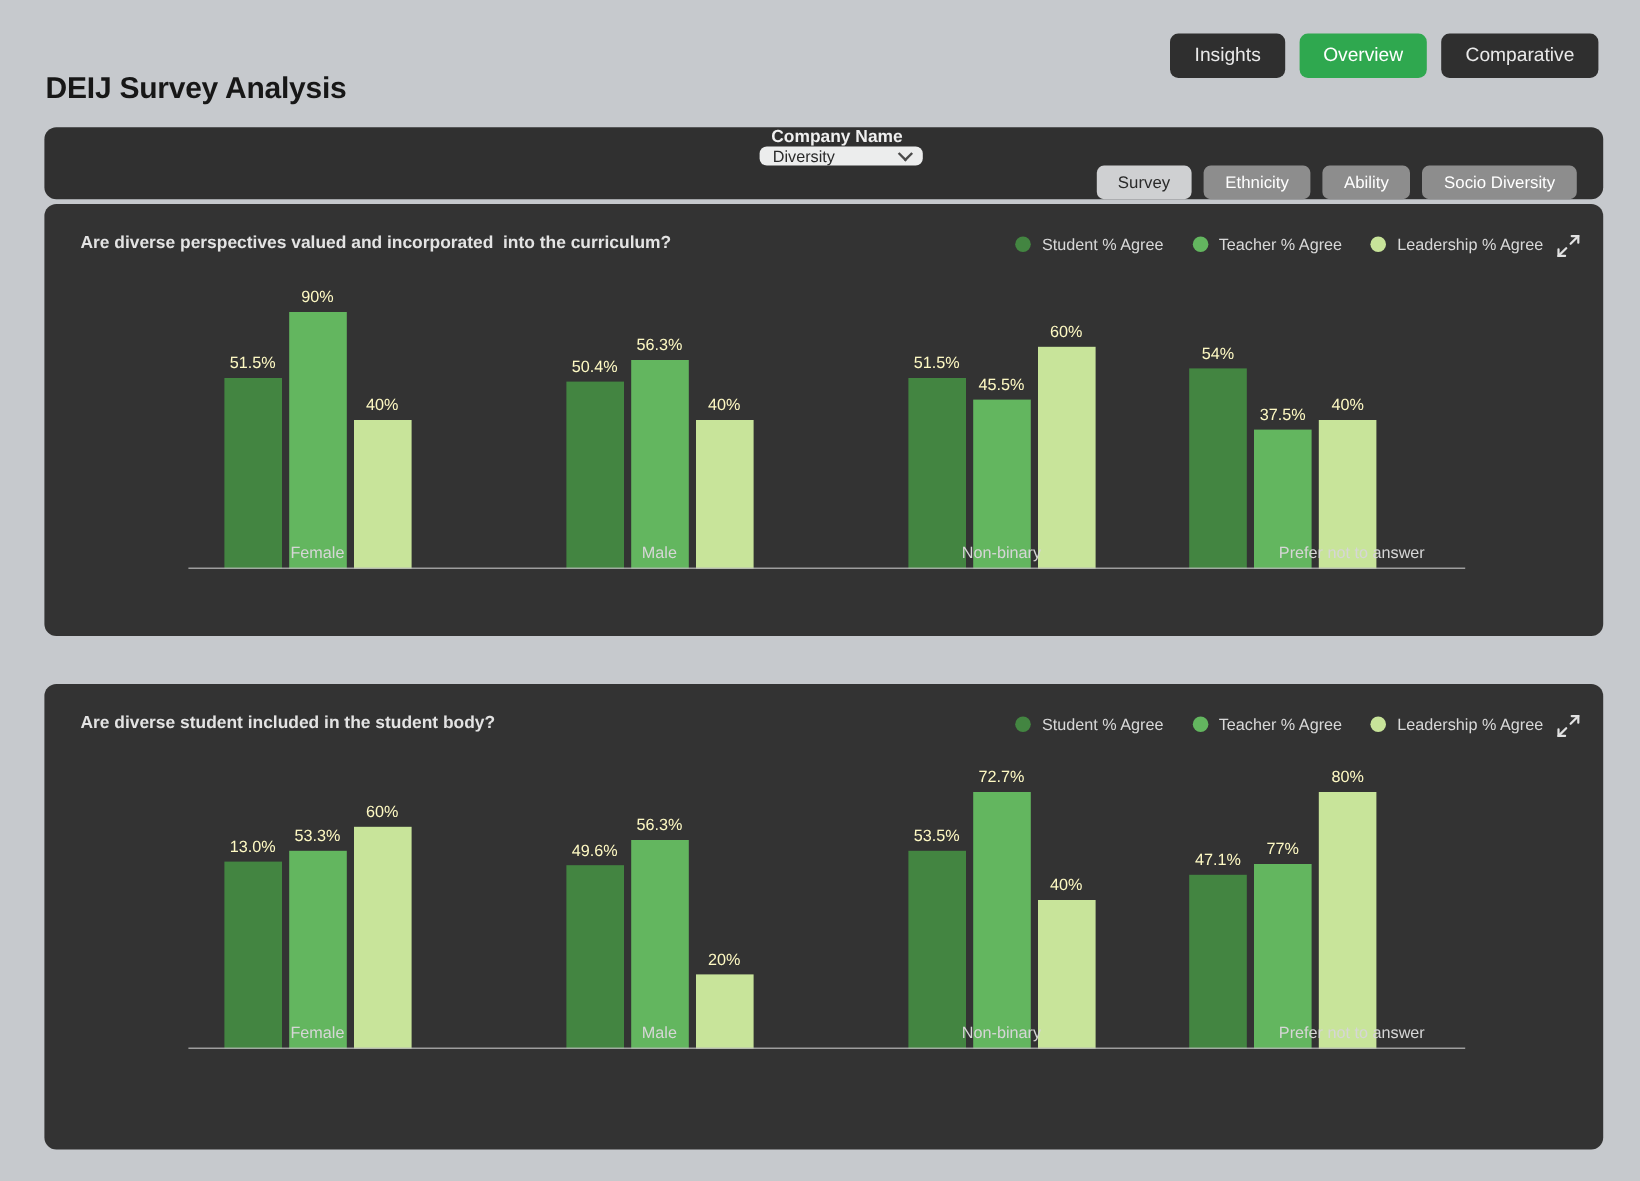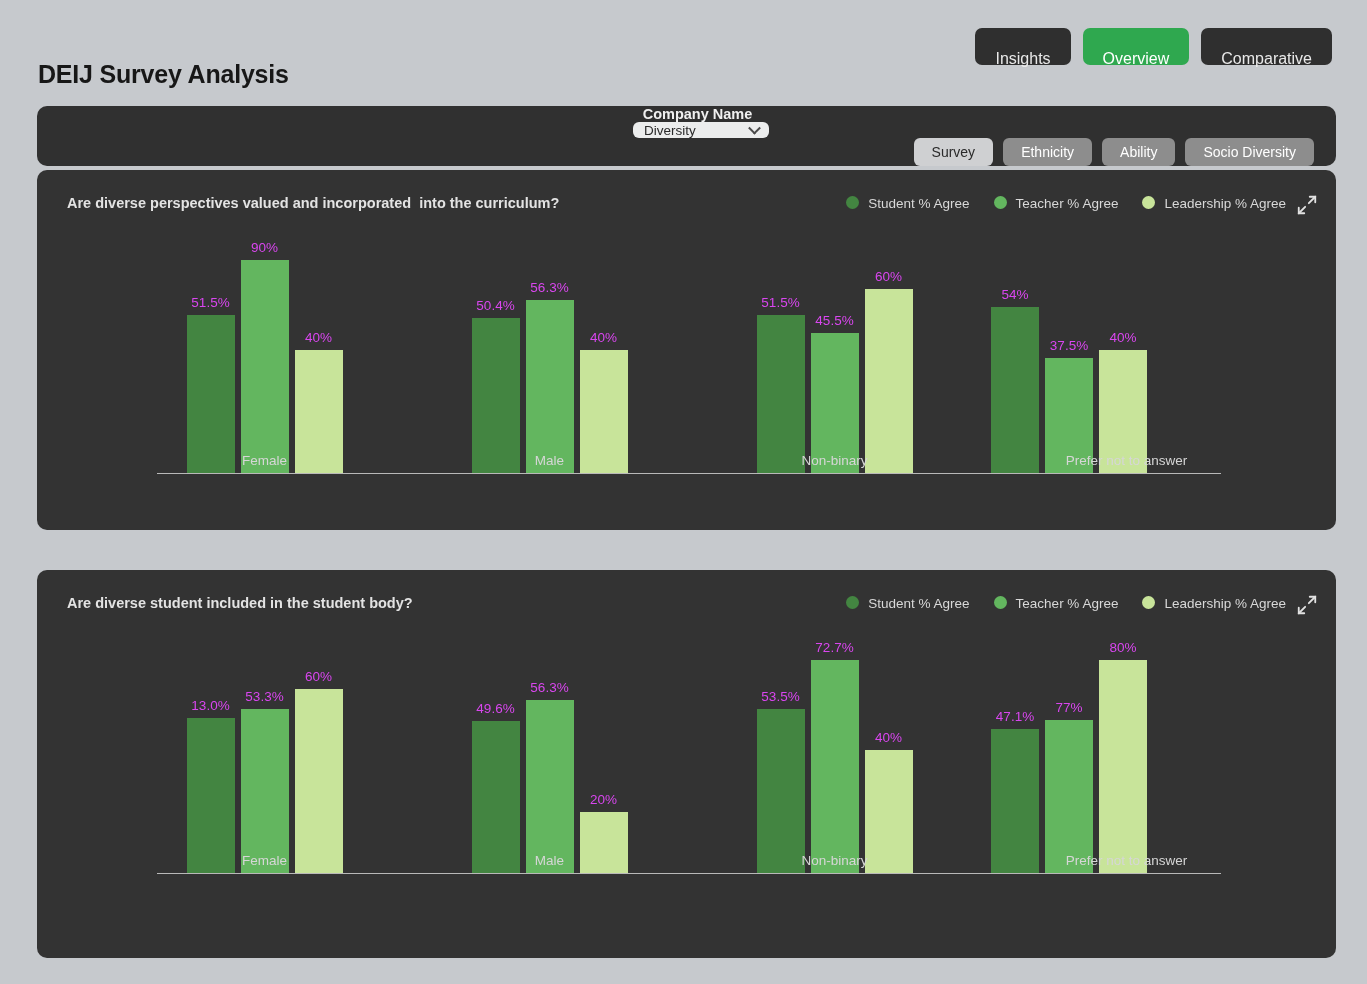--- a/index.html
+++ b/index.html
@@ -10,21 +10,21 @@
     overflow: hidden;
   }
   .page { position: relative; width: 1367px; height: 984px; }
 
   
   .topnav {
     position: absolute; top: 28px; right: 35px;
     display: flex; gap: 12px;
   }
   .nav-btn {
-    height: 37px; padding: 12px 20px;
+    height: 37px; padding: 0 20px;
     border-radius: 7px;
     background: #2f2f2f; color: #e9e9e9;
     font-size: 16px; line-height: 37px;
     text-align: center; white-space: nowrap;
     cursor: pointer; border: none;
     font-family: "Liberation Sans", sans-serif;
   }
   .nav-btn.active { background: #2fa84f; color: #ffffff; }
 
   .page-title {
@@ -80,21 +80,21 @@
 
   .card-title {
     position: absolute; top: 25px; left: 30px;
     font-size: 14.5px; font-weight: bold; color: #e3e3e3;
     white-space: pre;
   }
   .legend {
     position: absolute; top: 26px; right: 50px;
     display: flex; gap: 24px; align-items: center;
   }
-  .legend-item { display: flex; align-items: flex-start; gap: 9px; }
+  .legend-item { display: flex; align-items: center; gap: 9px; }
   .legend-dot { width: 13px; height: 13px; border-radius: 50%; }
   .legend-label { font-size: 13.5px; color: #d8d8d8; white-space: nowrap; }
 
   .expand-icon {
     position: absolute; top: 24px; right: 18px;
     width: 22px; height: 22px; cursor: pointer;
   }
 
   
   .plot {
@@ -114,21 +114,21 @@
     display: flex; align-items: flex-end; justify-content: center;
     gap: 6px;
   }
   .group.shift { justify-content: flex-start; padding-left: 14px; }
   .bar-wrap {
     position: relative; width: 48px;
     display: flex; flex-direction: column; justify-content: flex-end;
     align-items: center; height: 100%;
   }
   .bar-value {
-    font-size: 13.5px; color: #d946ef;
+    font-size: 13.5px; color: #fef9c3;
     margin-bottom: 5px; white-space: nowrap;
   }
   .bar { width: 48px; }
   .group-label {
     position: absolute; bottom: 6px; left: 0; right: 0;
     text-align: center; font-size: 13.5px; color: #d6d6d6;
     white-space: nowrap;
   }
 </style>
 </head>

